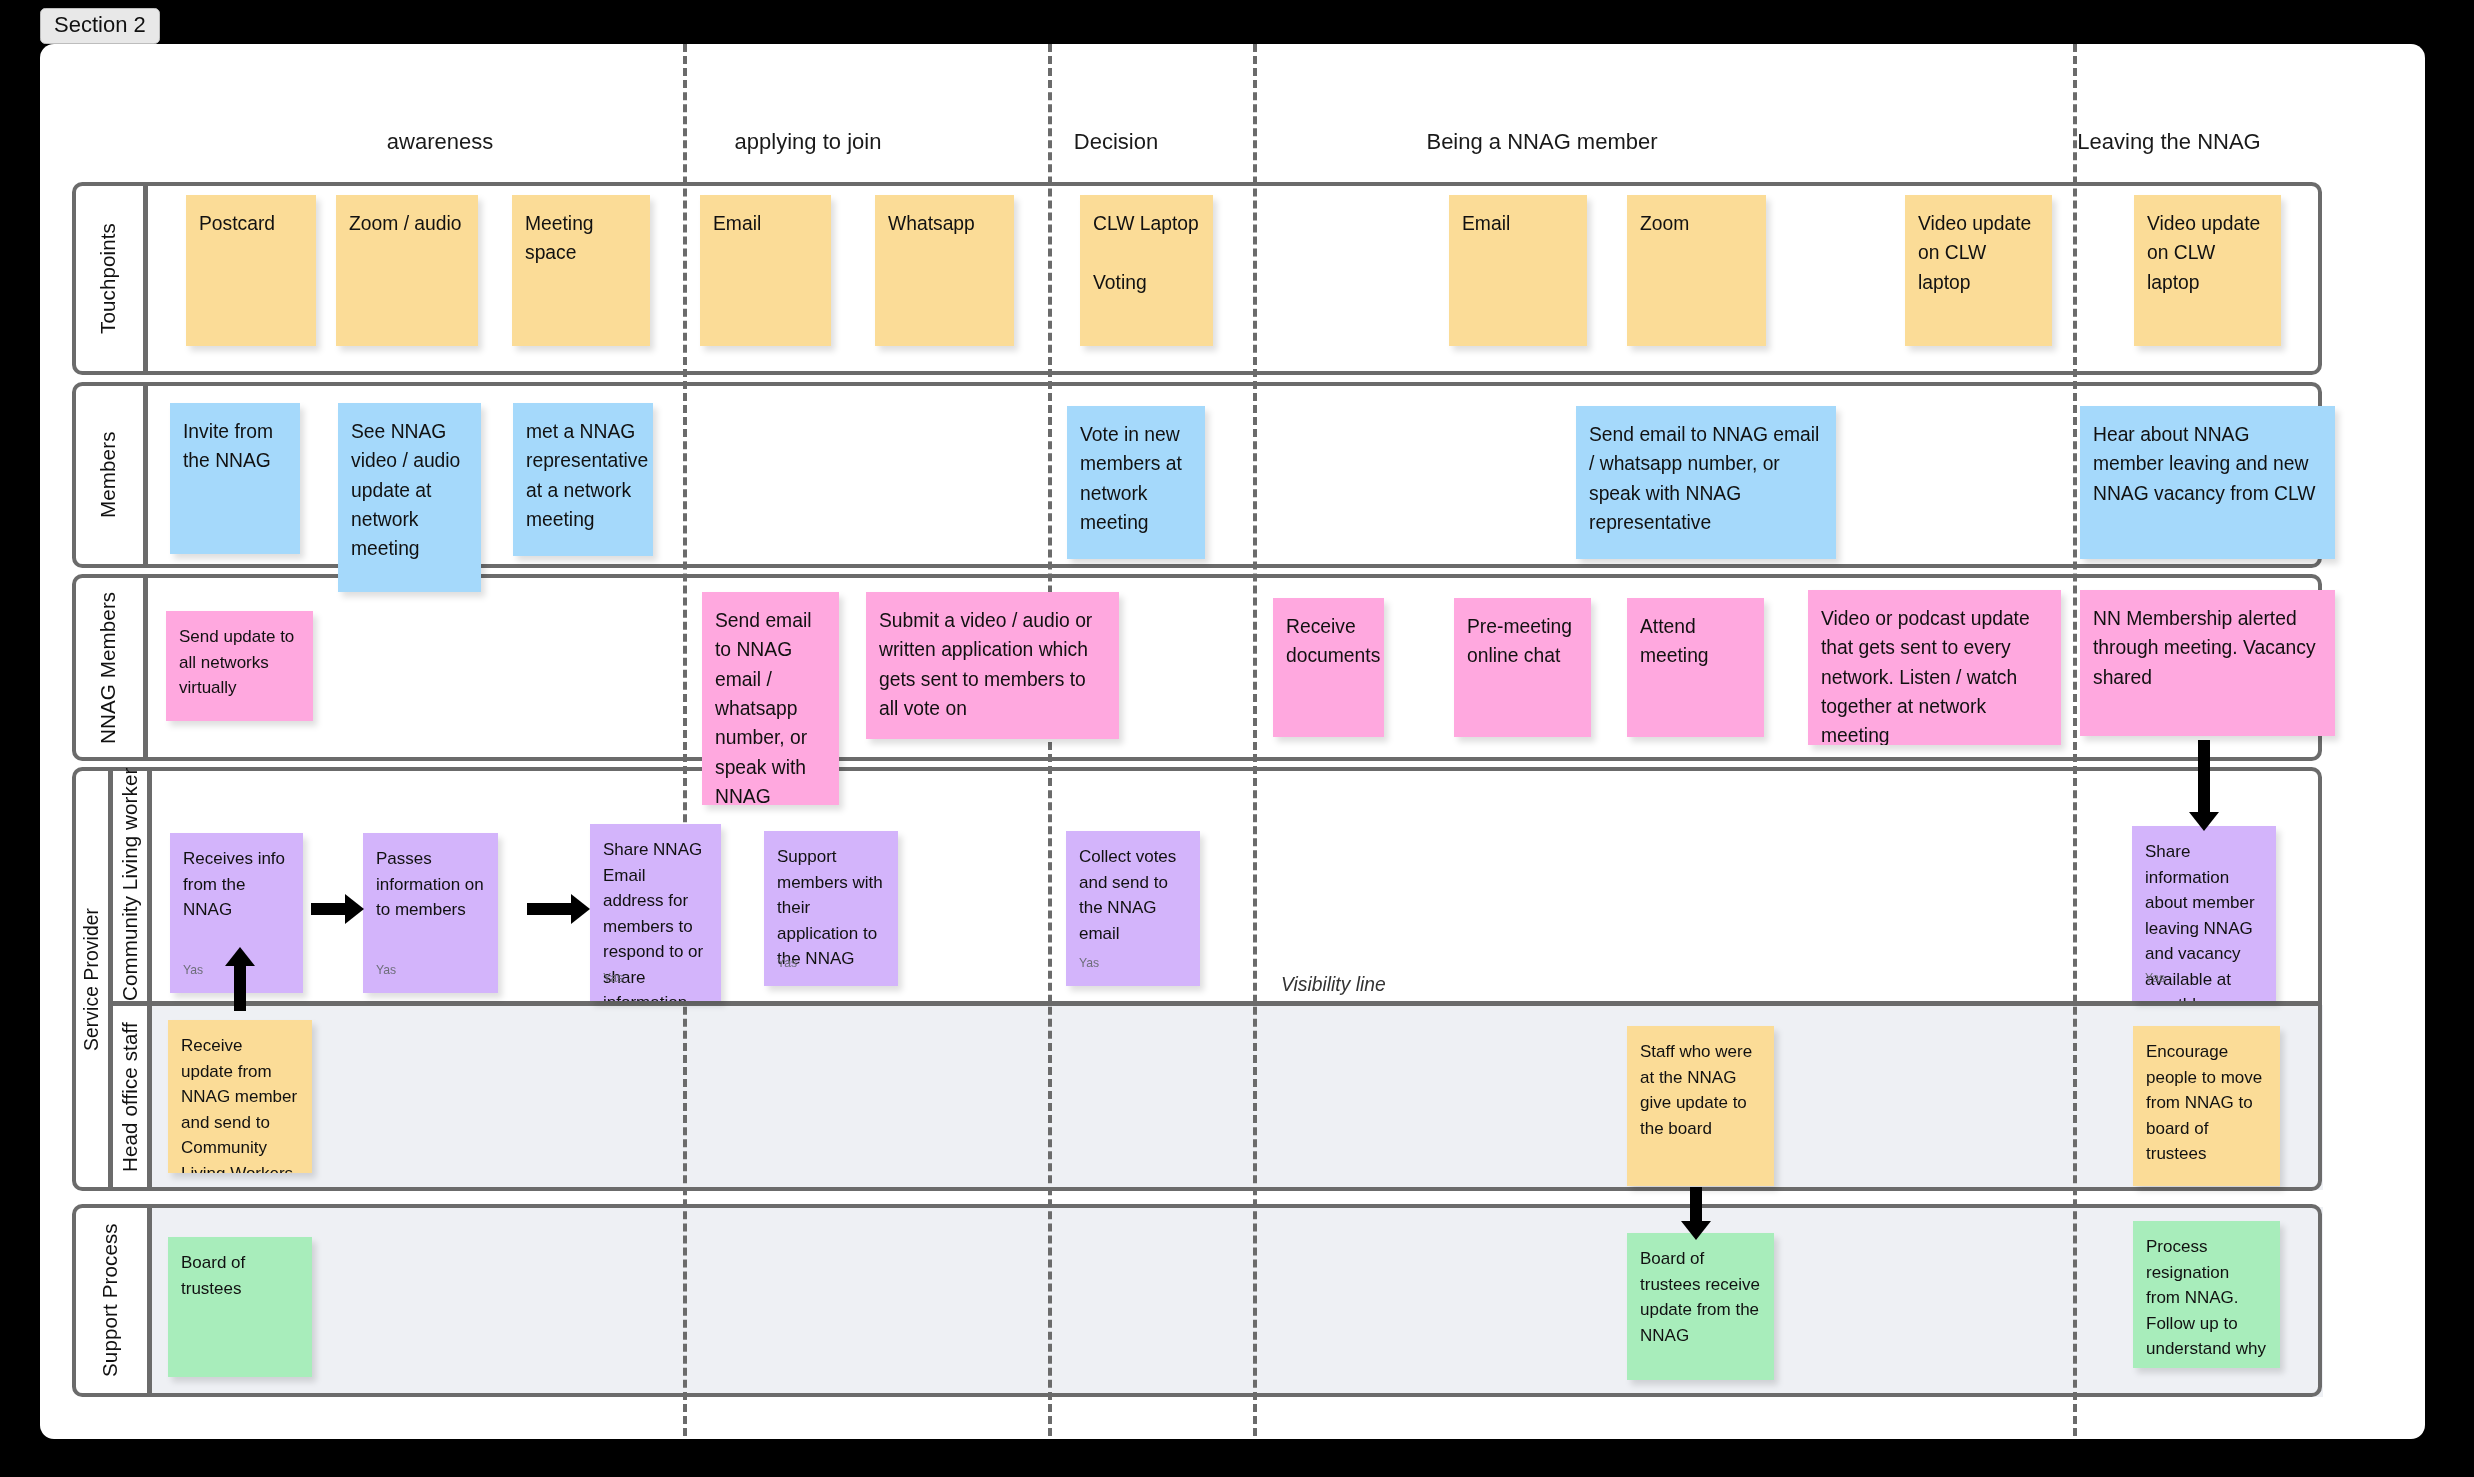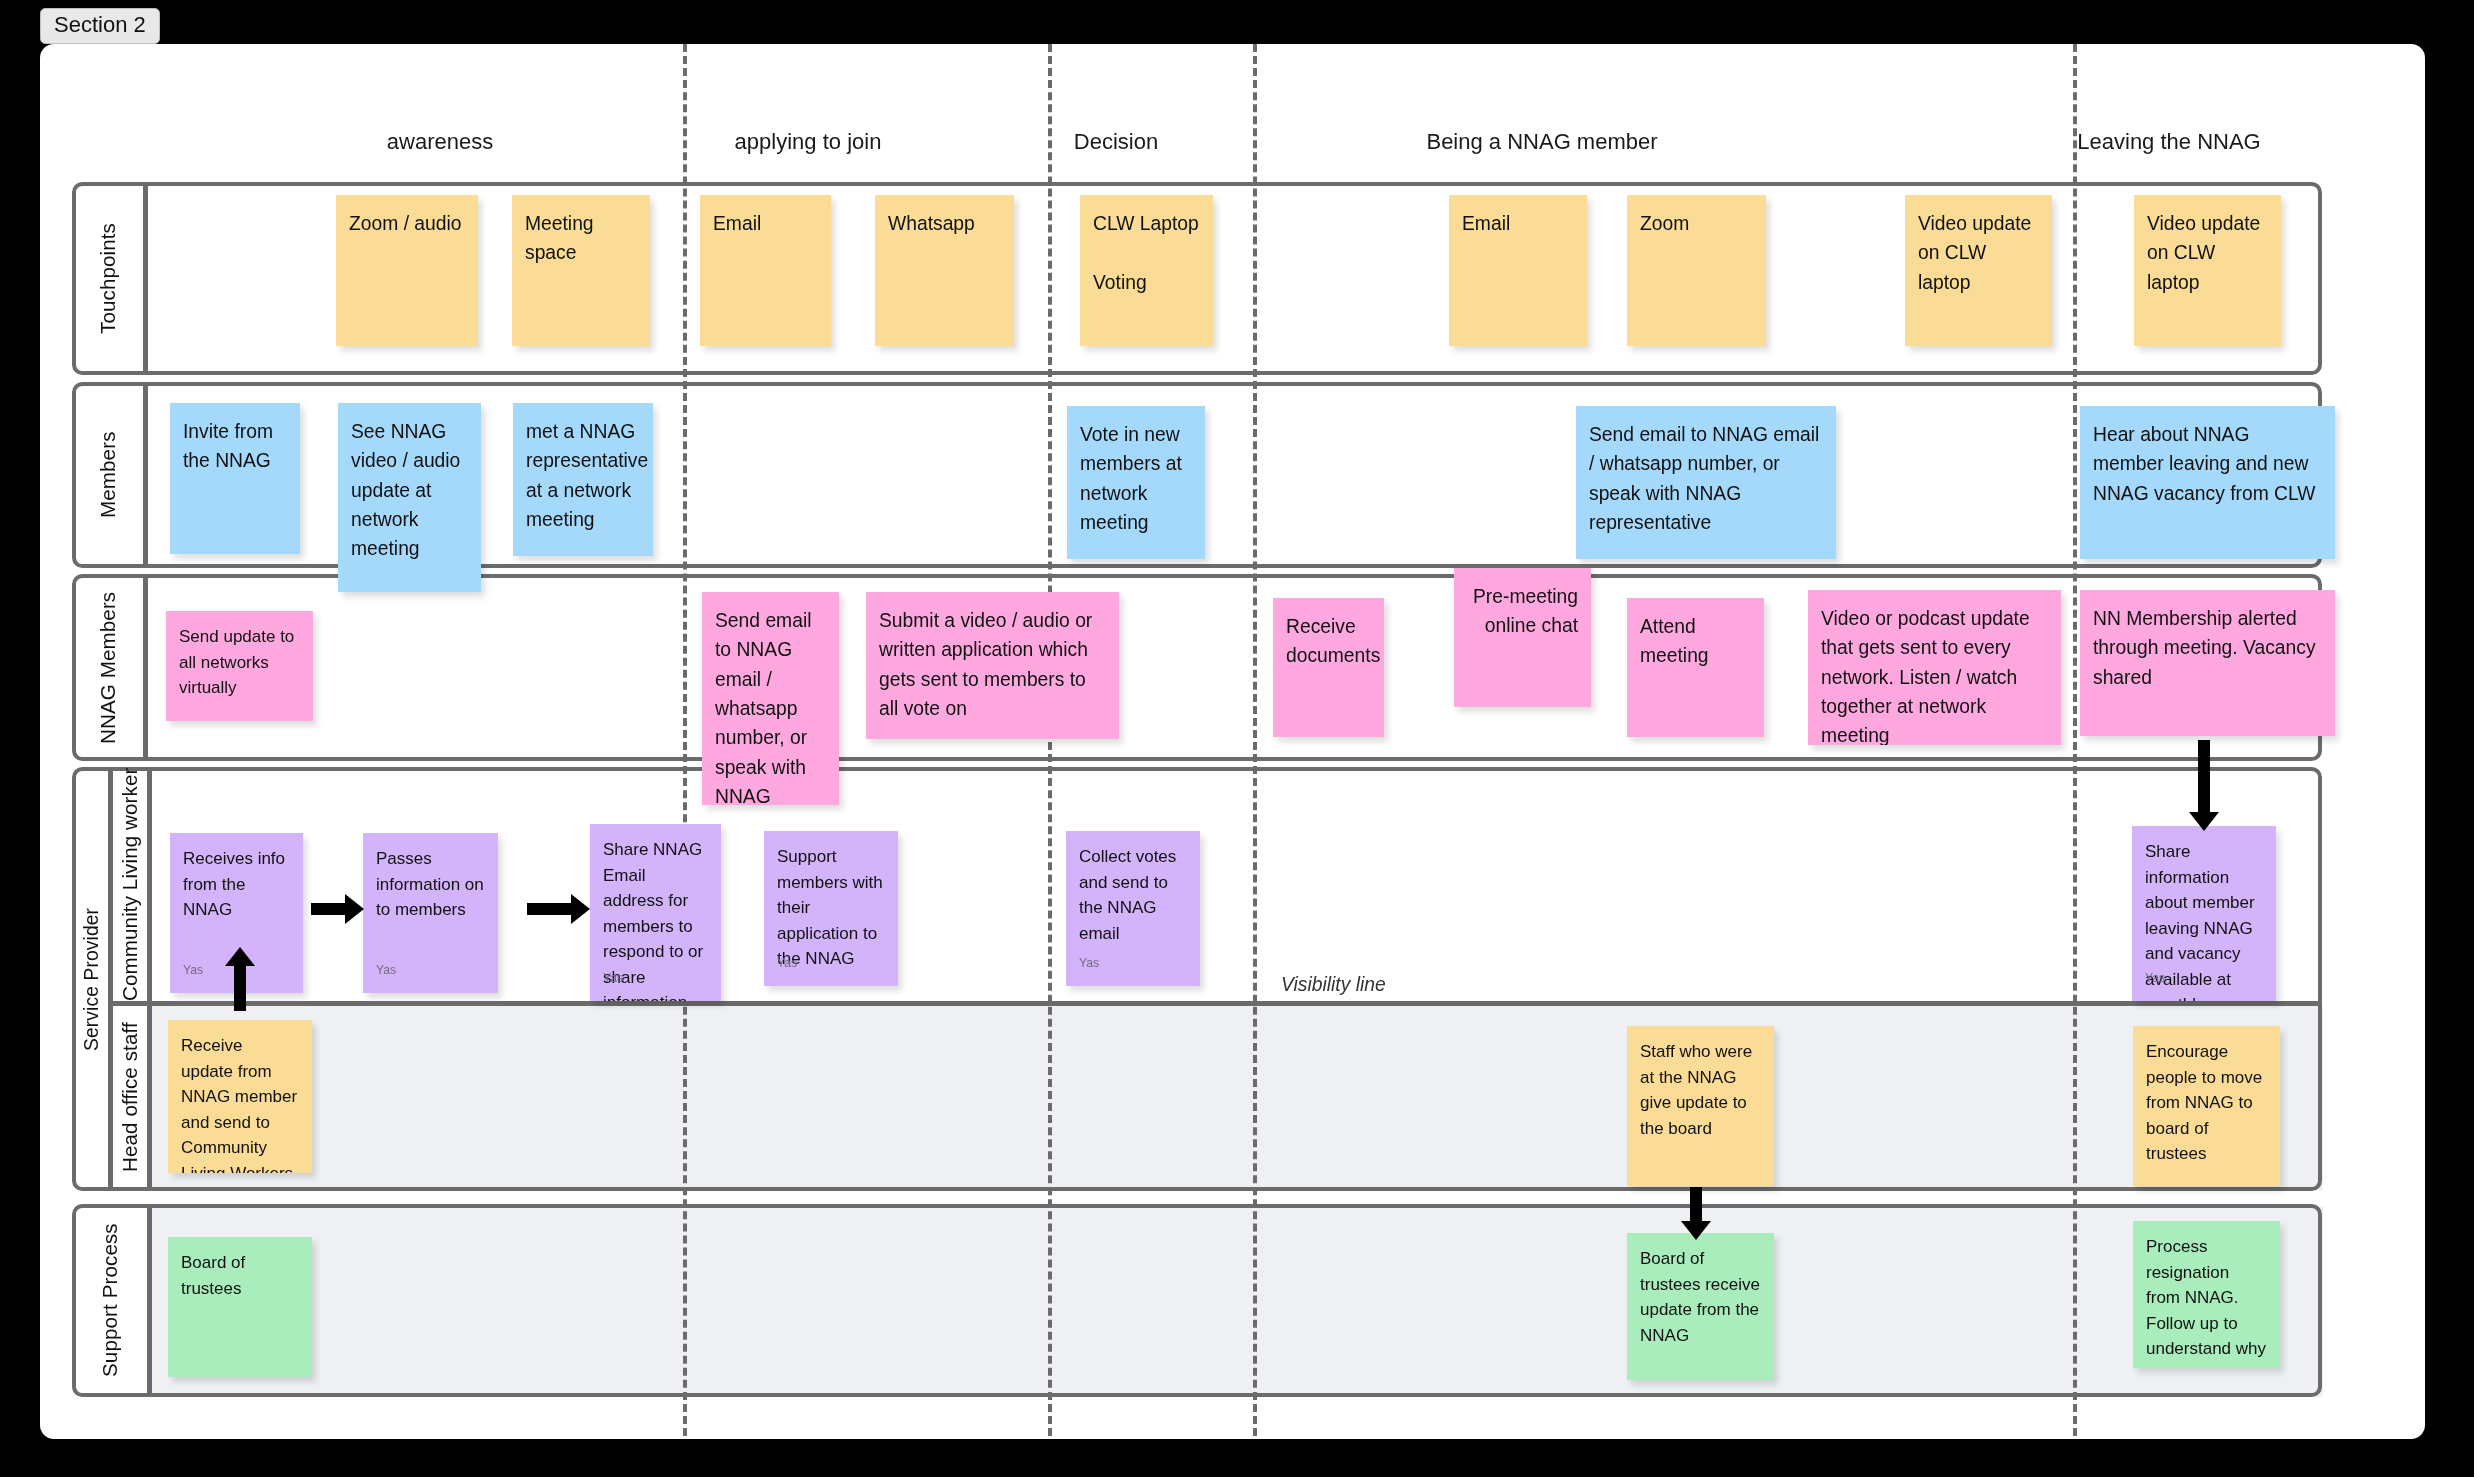--- a/index.html
+++ b/index.html
@@ -108,20 +108,23 @@
   <div class="lane-label" style="left:72px;top:767px;width:39px;height:424px;font-size:19.3px;">Service Provider</div>
   <div class="lane-label" style="left:110px;top:767px;width:39px;height:234px;">Community Living worker</div>
   <div class="lane-label" style="left:110px;top:1003px;width:39px;height:188px;">Head office staff</div>
 
   <div class="lane-frame" style="left:72px;top:1204px;width:2250px;height:193px;"></div>
   <div class="lane-vline" style="left:147px;top:1204px;height:193px;"></div>
   <div class="lane-label" style="left:72px;top:1204px;width:75px;height:193px;">Support Process</div>
 
   <div class="visibility-line" style="left:1281px;top:974px;">Visibility line</div>
 
+  <div class="note" style="left:186px;top:195px;width:130px;height:151px;background:#FBDC97;">
+    <div class="body">Postcard</div>
+    </div>
   <div class="note" style="left:336px;top:195px;width:142px;height:151px;background:#FBDC97;">
     <div class="body">Zoom / audio</div>
     </div>
   <div class="note" style="left:512px;top:195px;width:138px;height:151px;background:#FBDC97;">
     <div class="body">Meeting space</div>
     </div>
   <div class="note" style="left:700px;top:195px;width:131px;height:151px;background:#FBDC97;">
     <div class="body">Email</div>
     </div>
   <div class="note" style="left:875px;top:195px;width:139px;height:151px;background:#FBDC97;">
@@ -169,21 +172,21 @@
     </div>
   <div class="note" style="left:702px;top:592px;width:137px;height:213px;background:#FFA8DF;">
     <div class="body">Send email to NNAG email / whatsapp number, or speak with NNAG representative</div>
     </div>
   <div class="note" style="left:866px;top:592px;width:253px;height:147px;background:#FFA8DF;">
     <div class="body">Submit a video / audio or written application which gets sent to members to all vote on</div>
     </div>
   <div class="note" style="left:1273px;top:598px;width:111px;height:139px;background:#FFA8DF;">
     <div class="body">Receive documents</div>
     </div>
-  <div class="note" style="left:1454px;top:568px;width:137px;height:139px;background:#FFA8DF;text-align:right;">
+  <div class="note" style="left:1454px;top:598px;width:137px;height:139px;background:#FFA8DF;">
     <div class="body">Pre-meeting online chat</div>
     </div>
   <div class="note" style="left:1627px;top:598px;width:137px;height:139px;background:#FFA8DF;">
     <div class="body">Attend meeting</div>
     </div>
   <div class="note" style="left:1808px;top:590px;width:253px;height:155px;background:#FFA8DF;">
     <div class="body">Video or podcast update that gets sent to every network. Listen / watch together at network meeting</div>
     </div>
   <div class="note" style="left:2080px;top:590px;width:255px;height:146px;background:#FFA8DF;">
     <div class="body">NN Membership alerted through meeting. Vacancy shared</div>

